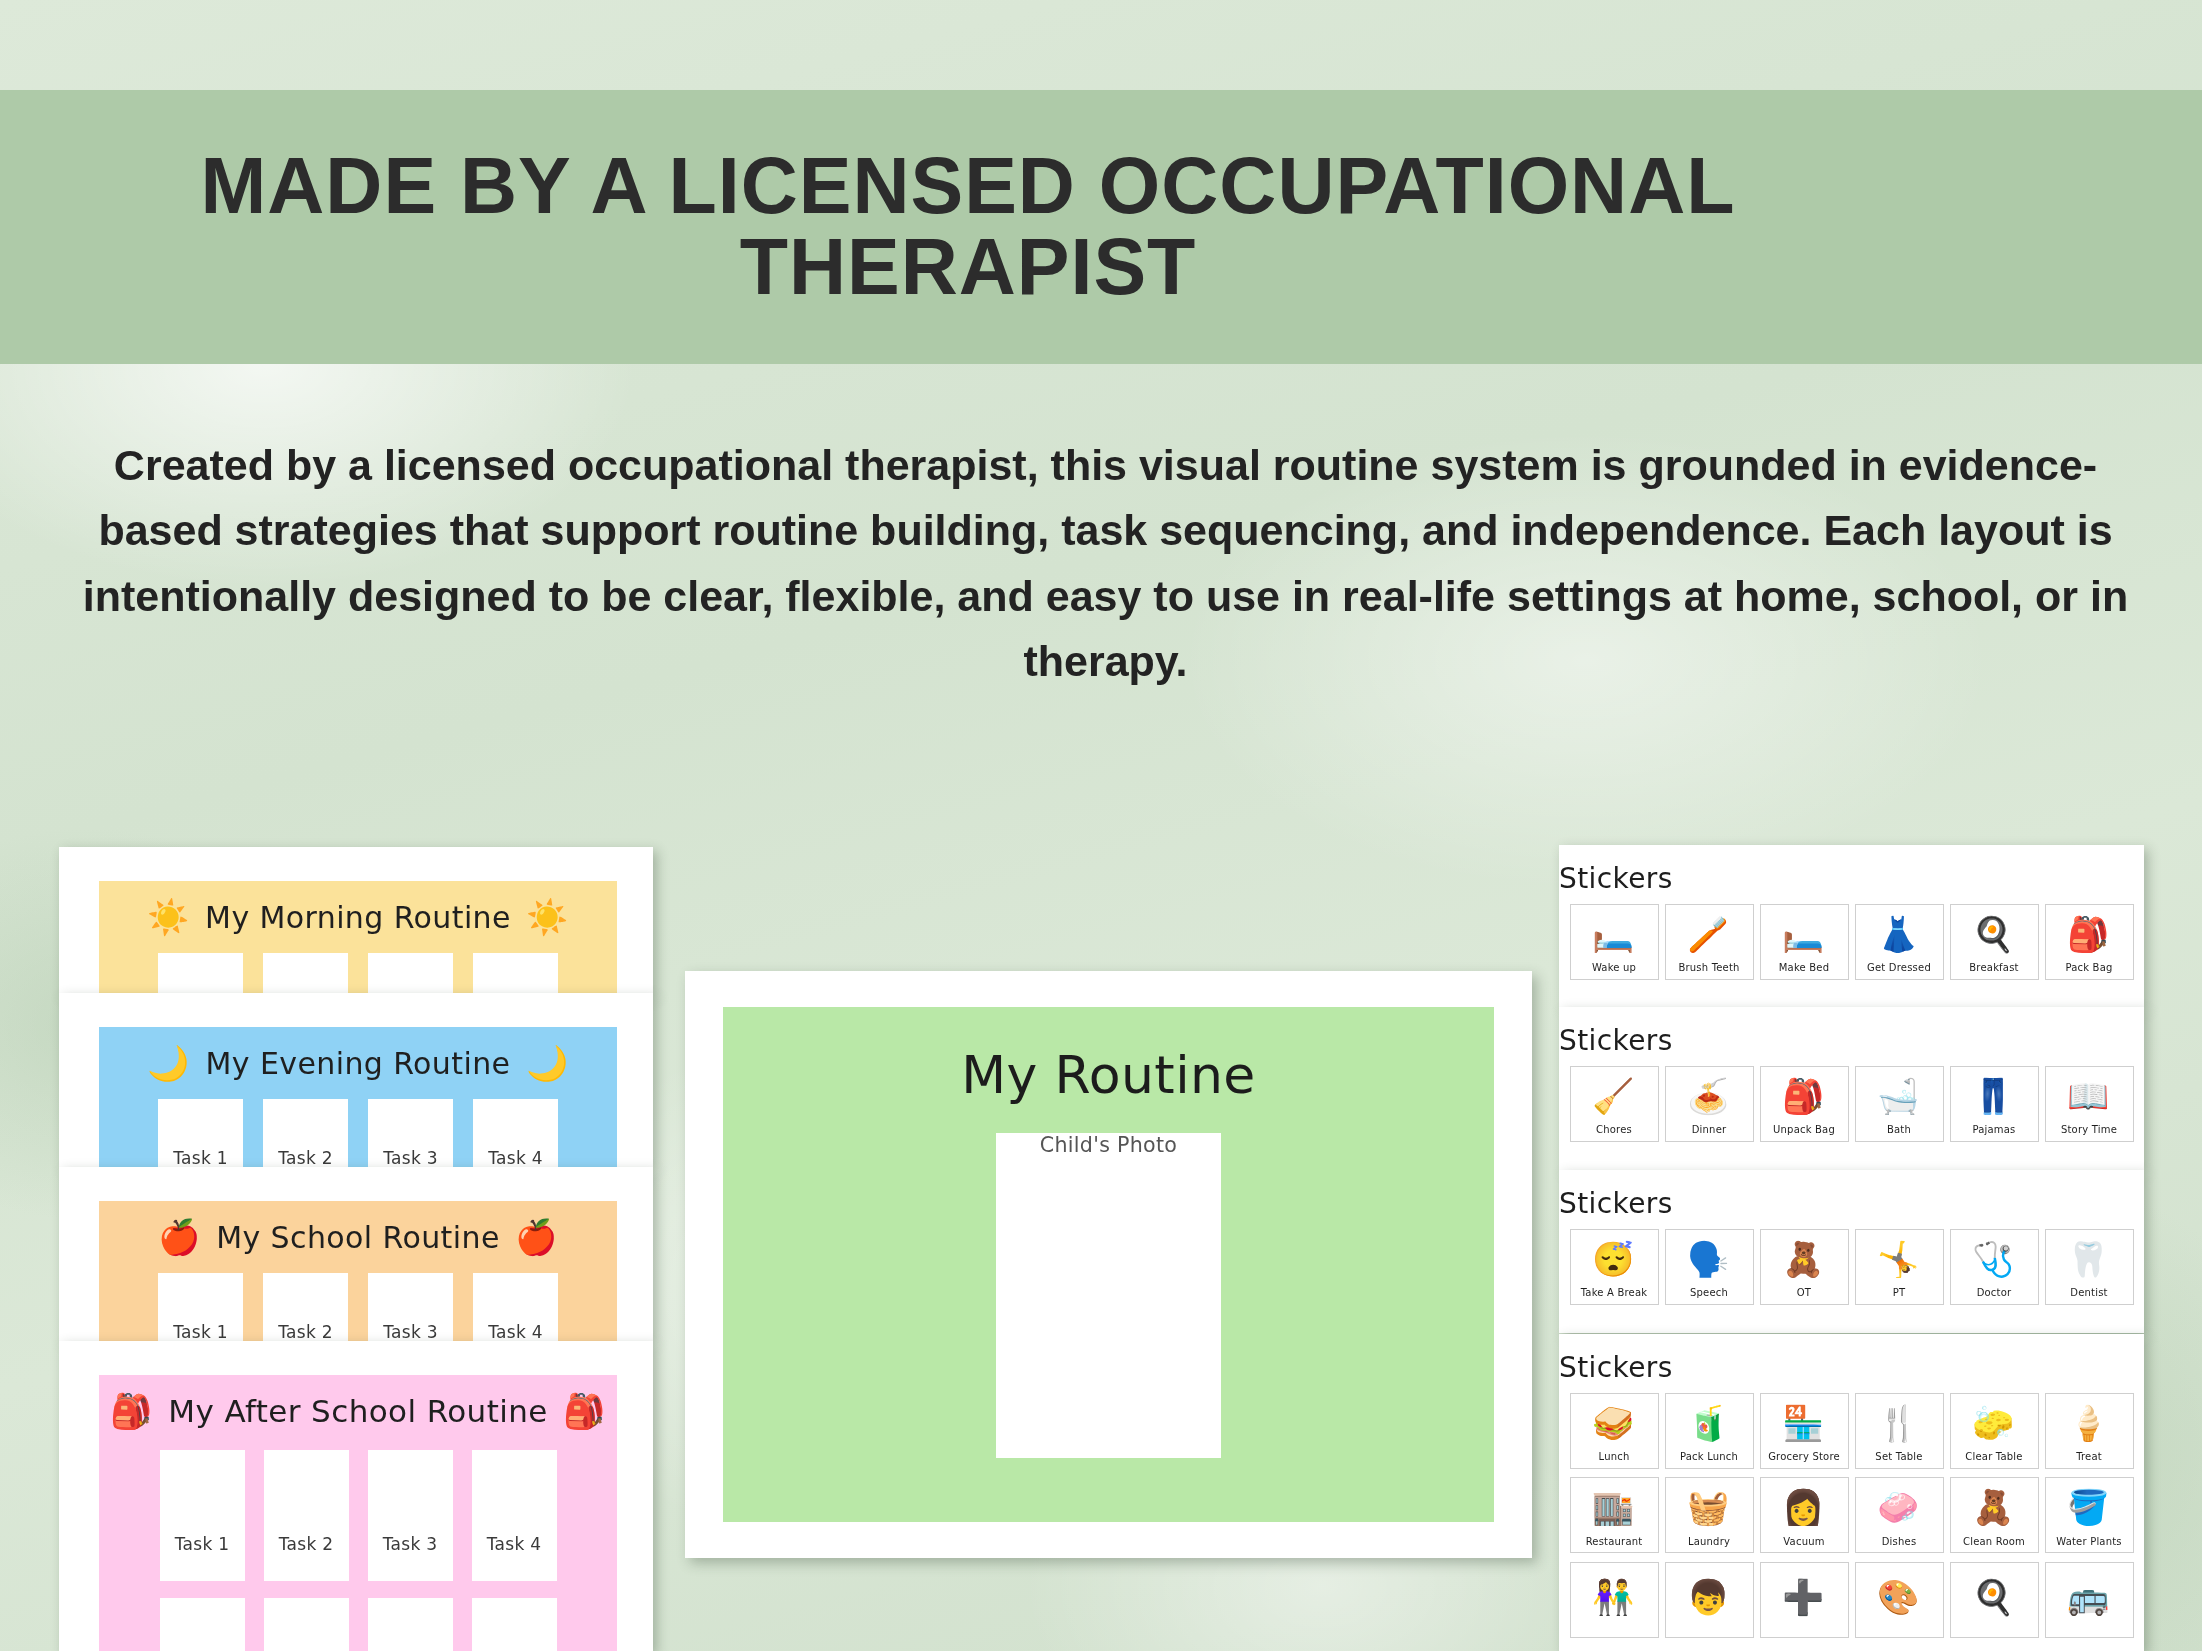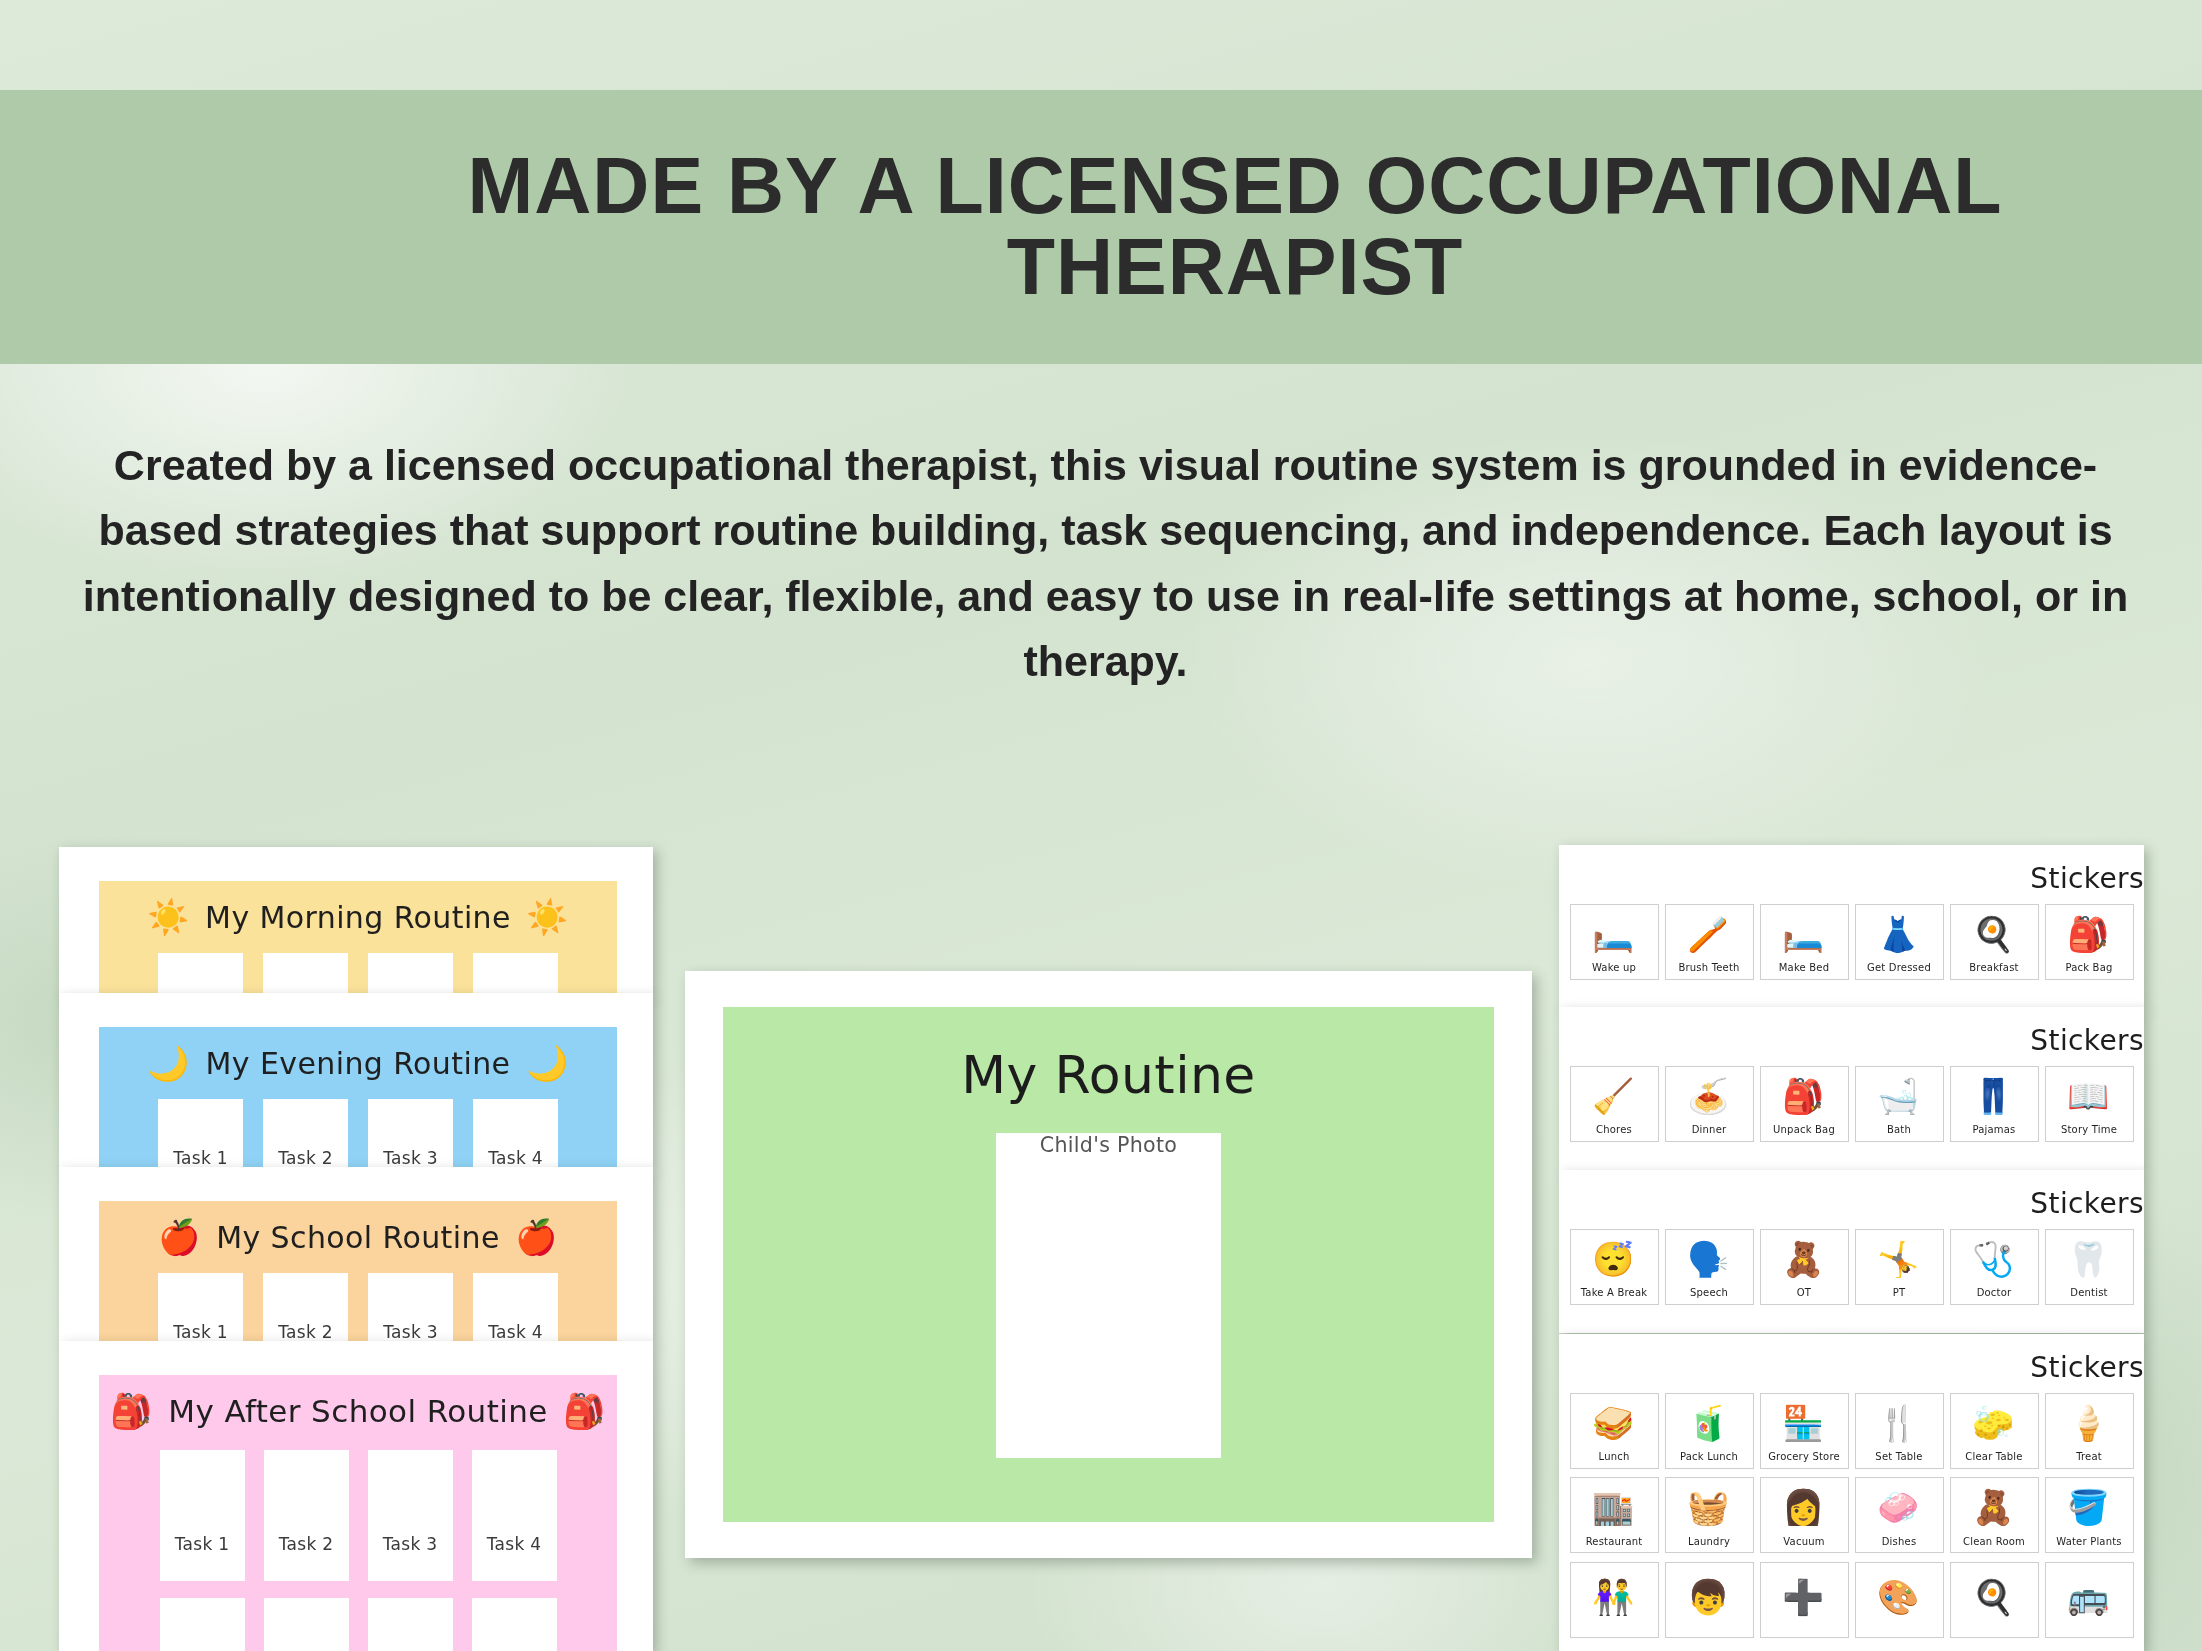--- a/index.html
+++ b/index.html
@@ -20,21 +20,21 @@
       radial-gradient(ellipse 465px 447px at 92% 88%, rgba(181,205,176,.55), rgba(181,205,176,0) 62%),
       radial-gradient(ellipse 482px 310px at 60% 96%, rgba(255,255,255,.42), rgba(255,255,255,0) 62%),
       radial-gradient(ellipse 413px 327px at 4% 62%, rgba(176,201,172,.45), rgba(176,201,172,0) 60%),
       linear-gradient(165deg,#dde9d9 0%,#d4e3d0 38%,#dbe8d7 62%,#cfdfcb 100%);
   }
 
   
   #banner{
     position:absolute; left:0; top:90px; width:2203px; height:274px;
     background:#aecaa8;
-    display:flex; align-items:center; justify-content:flex-end;
+    display:flex; align-items:center; justify-content:flex-start;
   }
   #banner h1{
     font-family:"Liberation Sans", sans-serif;
     font-weight:bold;
     font-size:79px;
     line-height:1.02;
     letter-spacing:1px;
     color:#2c2c2c;
     text-align:center;
     width:1936px;
@@ -120,21 +120,21 @@
 
   
   #sticker-stack{ position:absolute; left:1559px; top:845px; width:585px; height:807px; }
   .sticker-sheet{
     position:absolute; left:0; width:585px; background:#fff;
     box-shadow:4.3px 4.3px 11.2px rgba(40,60,40,.30);
     overflow:hidden;
   }
   .sticker-title{
     font-family:"DejaVu Sans", sans-serif;
-    text-align:right; font-size:28px; color:#1d1d1d; padding-top:17px; letter-spacing:0.4px;
+    text-align:left; font-size:28px; color:#1d1d1d; padding-top:17px; letter-spacing:0.4px;
   }
   .sticker-row{
     display:flex; justify-content:center; gap:6px; padding:8.6px 5.2px 0;
   }
   .sticker{
     width:89px; height:76px; border:0.9px solid #cfcfcf; background:#fff;
     display:flex; flex-direction:column; align-items:center; justify-content:flex-end;
     padding-bottom:5.2px;
   }
   .sticker .glyph{ font-size:34px; line-height:1; flex:1; display:flex; align-items:center; }

